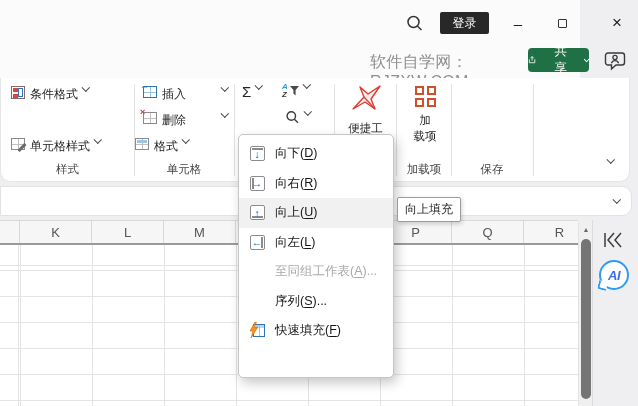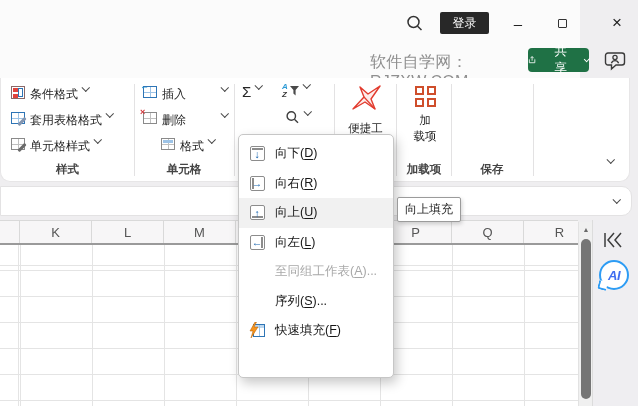--- a/index.html
+++ b/index.html
@@ -22,21 +22,21 @@
     display:flex; align-items:center; justify-content:center; }
 
   .site-label { position:absolute; left:370px; top:52px; width:148px; font-size:16px; color:#8f8f8f; letter-spacing:.3px; }
   .share-btn { position:absolute; left:528px; top:48px; width:61px; height:24px; background:#1f7145; border:none;
     border-radius:4px; color:#fff; font-size:12.5px; display:flex; align-items:center; justify-content:center; gap:16px; }
   .comments-ic { position:absolute; left:604px; top:50px; width:24px; height:22px; cursor:pointer; }
 
   
   .ribbon { position:absolute; left:0; top:78px; width:630px; height:104px; background:#fff;
     border:1px solid #e7e6e7; border-top:none; border-radius:0 0 10px 10px; }
-  .group-label { position:absolute; font-size:11.5px; color:#454545; text-align:center;font-weight:bold; }
+  .group-label { position:absolute; font-size:11.5px; color:#454545; text-align:center; }
   .vsep { position:absolute; top:6px; width:1px; height:92px; background:#e3e2e3; }
 
   .rbtn { position:absolute; height:21px; display:flex; align-items:flex-start; gap:5px; font-size:12px; color:#1f1f1f; cursor:pointer; }
   .rbtn .lbl { white-space:nowrap; }
   .chev { display:inline-block; width:5.5px; height:5.5px; border-right:1.3px solid #4a4a4a;
     border-bottom:1.3px solid #4a4a4a; transform:rotate(45deg) translate(-1px,-1px); }
   .chev.w { border-color:#fff; width:5px; height:5px; }
   .bigbtn { position:absolute; display:flex; flex-direction:column; align-items:center; cursor:pointer;
     font-size:11.5px; color:#1f1f1f; line-height:1.4; text-align:center; }
 
@@ -174,27 +174,20 @@
 
     <div class="rbtn" style="left:10px; top:8px;">
       <span class="gi ic-cf">
           <b class="r1"></b>
           <b class="r2"></b>
           <b class="bl"></b>
         </span>
       <span class="lbl">条件格式</span>
       <span class="chev"></span>
     </div>
-    <div class="rbtn" style="left:10px; top:34px;">
-      <span class="gi ic-grid">
-          <span class="pencil"></span>
-        </span>
-      <span class="lbl">套用表格格式</span>
-      <span class="chev"></span>
-    </div>
     <div class="rbtn" style="left:10px; top:60px;">
       <span class="gi ic-grid gray">
           <span class="pencil" style="background:#6a6a6a;"></span>
         </span>
       <span class="lbl">单元格样式</span>
       <span class="chev"></span>
     </div>
     <div class="group-label" style="left:0; top:84px; width:133px;">样式</div>
 
     <span class="vsep" style="left:133px;"></span>
@@ -206,21 +199,21 @@
       <span class="lbl">插入</span>
       <span class="chev" style="margin-left:auto;"></span>
     </div>
     <div class="rbtn" style="left:142px; top:34px; width:84px;">
       <span class="gi ic-grid gray">
           <span class="ov red">×</span>
         </span>
       <span class="lbl">删除</span>
       <span class="chev" style="margin-left:auto;"></span>
     </div>
-    <div class="rbtn" style="left:160px; top:60px;">
+    <div class="rbtn" style="left:134px; top:60px;">
       <span class="gi ic-grid gray">
           <span class="toprow"></span>
         </span>
       <span class="lbl">格式</span>
       <span class="chev"></span>
     </div>
     <div class="group-label" style="left:133px; top:84px; width:100px;">单元格</div>
 
     <span class="vsep" style="left:233px;"></span>
 

